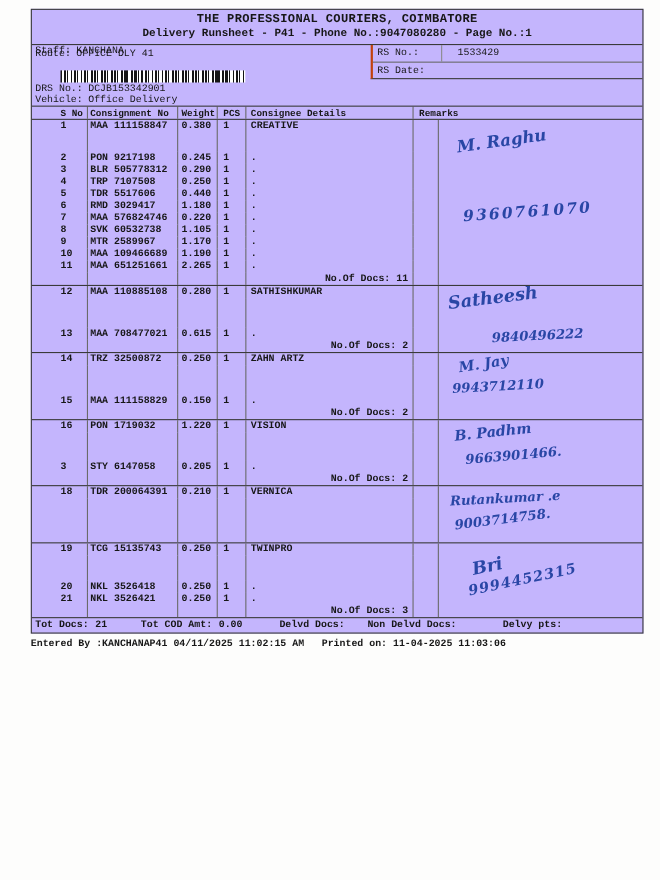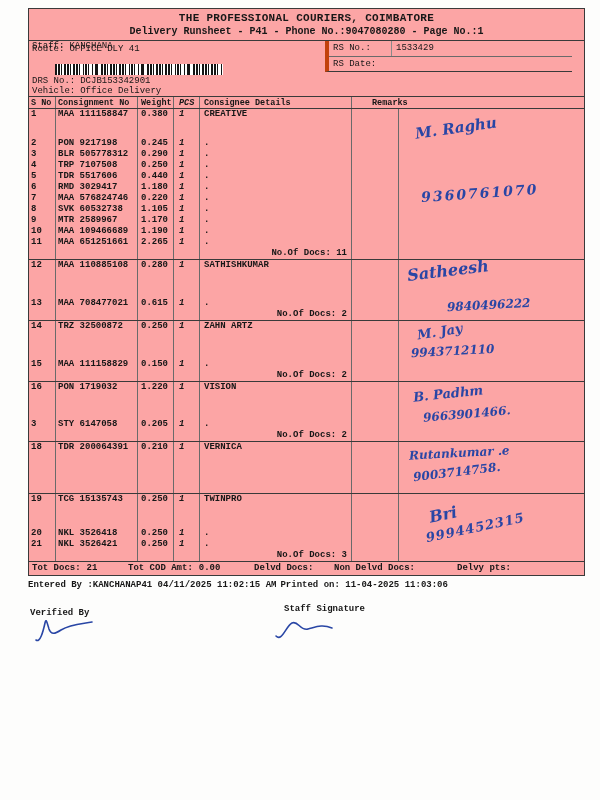--- a/index.html
+++ b/index.html
@@ -1,50 +1,50 @@
 <!DOCTYPE html>
 <html><head>
 <meta charset="utf-8">
 <style>
   * { margin:0; padding:0; box-sizing:border-box; }
   html,body { width:600px; height:800px; }
   body { background:#e9e9e7; }
   .page { position:relative; width:600px; height:800px; background:#fdfdfc;
           font-family:"Liberation Mono", monospace; color:#171717; overflow:hidden; }
   .doc { position:absolute; left:28px; top:8px; width:557px; }
-  .doc-box { border:1px solid #3a3a3a; background:#fca5a5; }
+  .doc-box { border:1px solid #3a3a3a; background:#c4b5fd; }
 
   
   .titlebox { border-bottom:1px solid #3a3a3a; text-align:center; padding:3px 0 3px; }
   .company { font-size:11px; font-weight:bold; letter-spacing:.3px; }
   .subtitle { font-size:10px; font-weight:bold; margin-top:2px; }
 
   
   .info { position:relative; height:56px; border-bottom:1px solid #3a3a3a; font-size:9px; font-weight:normal; }
   .info-line { position:absolute; left:3px; white-space:nowrap; }
   .il-route { top:3px; } .il-staff { top:0;text-align:center; } .il-drs { top:35px; } .il-vehicle { top:45px; }
   .lbl { margin-right:5px; }
   .barcode { position:absolute; left:26px; top:23px; width:168px; height:11px;
     background:repeating-linear-gradient(90deg,#151515 0 1.6px,#fff 1.6px 2.8px,#151515 2.8px 4.8px,#fff 4.8px 5.6px,#151515 5.6px 6.6px,#fff 6.6px 9.2px); }
-  .rs-box { position:absolute; top:0; right:12px; width:247px; border-left:4px solid #c2410c; border-bottom:1px solid #3a3a3a; }
+  .rs-box { position:absolute; top:0; right:0; width:247px; border-left:2px solid #c2410c; border-bottom:1px solid #3a3a3a; }
   .rs-row { display:flex; height:15px; line-height:15px; }
   .rs-row + .rs-row { border-top:1px solid #6a6a6a; }
   .rs-label { width:62px; padding-left:4px; }
-  .rs-value { flex:1; border-left:1px solid #8a8a8a; padding-left:4px; }
+  .rs-value { flex:1; border-left:1px solid #8a8a8a; padding-left:14px; }
 
   
   .thead { display:flex; border-bottom:1px solid #3a3a3a; font-weight:bold; font-size:8.5px; height:12px; line-height:12px; }
   .cell { overflow:hidden; white-space:nowrap; }
   .cell + .cell { border-left:1px solid #6a6a6a; }
-  .sno { width:26px; padding-left:2px; }
+  .sno { width:26px; padding-left:2px;margin-left:24px; }
   .cons { width:82px; padding-left:2px; }
   .wt  { width:36px; padding-left:3px; }
-  .pcs { width:26px; padding-left:5px;font-style:italic; }
+  .pcs { width:26px; padding-left:5px; }
   .cd  { width:152px; padding-left:4px; }
-  .rem { flex:1; padding-left:20px; }
+  .rem { flex:1; padding-left:5px; }
   .seal-h { width:186px; border-left:1px solid #6a6a6a; padding-left:4px; }
 
   .group { display:flex; border-bottom:1px solid #3a3a3a; }
   .rows-col { flex:1; display:flex; flex-direction:column; }
   .trow { display:flex; font-size:9px; font-weight:bold; }
   .trow .cell { height:11px; line-height:11px; }
   .trow.spacer .cell { height:100%; }
   .docs-row .cd { text-align:right; padding-right:4px; }
   .seal-cell { width:186px; border-left:1px solid #6a6a6a; position:relative; overflow:hidden; }
 
@@ -64,21 +64,21 @@
   .g5 .sig-name  { top:11px; left:30px; font-size:16px; transform:rotate(-12deg); }
   .g5 .sig-phone { top:26px; left:26px; font-size:13px; letter-spacing:1px; transform:rotate(-12deg); }
 
   
   .totals { display:flex; height:13px; line-height:13px; font-size:9px; font-weight:bold; padding-left:3px; }
   .tpair { display:flex; }
   .tpair .tval { margin-left:6px; }
   .tw1 { width:96px; } .tw2 { width:126px; } .tw3 { width:80px; } .tw4 { width:123px; }
 
   
-  .entered-line { display:flex; gap:4px; margin-top:4px; font-size:9px; font-weight:bold; white-space:nowrap; }
+  .entered-line { display:flex; gap:16px; margin-top:4px; font-size:9px; font-weight:bold; white-space:nowrap; }
   .bottom { position:relative; height:62px; font-size:9px; font-weight:bold; }
   .verified-label { position:absolute; left:2px;  top:18px; }
   .verified-sig   { position:absolute; left:6px;  top:26px; }
   .staff-label    { position:absolute; left:256px; top:14px; }
   .staff-sig      { position:absolute; left:246px; top:26px; }
 </style>
 </head>
 <body>
 
 <div class="page">
@@ -444,24 +444,14 @@
         <span class="tpair tw4">Non Delvd Docs:</span>
         <span class="tpair">Delvy pts:</span>
       </div>
     </div>
 
     <div class="entered-line">
       <span>Entered By :KANCHANAP41 04/11/2025 11:02:15 AM</span>
       <span>Printed on: 11-04-2025 11:03:06</span>
     </div>
 
-    <div class="bottom">
-      <span class="verified-label">Verified By</span>
-      <svg class="verified-sig" width="62" height="30" viewBox="0 0 62 30">
-        <path d="M2 24 C6 27 9 16 11 7 C12 2 13 6 15 13 C17 19 21 18 27 14 C37 8 47 8 58 6" fill="none" stroke="#2946a5" stroke-width="1.6" stroke-linecap="round"></path>
-      </svg>
-      <span class="staff-label">Staff Signature</span>
-      <svg class="staff-sig" width="62" height="28" viewBox="0 0 62 28">
-        <path d="M2 20 C8 26 12 10 18 7 C24 4 26 15 34 13 C42 11 48 8 58 12" fill="none" stroke="#2946a5" stroke-width="1.6" stroke-linecap="round"></path>
-      </svg>
-    </div>
   </div>
 </div>
 
 </body></html>

